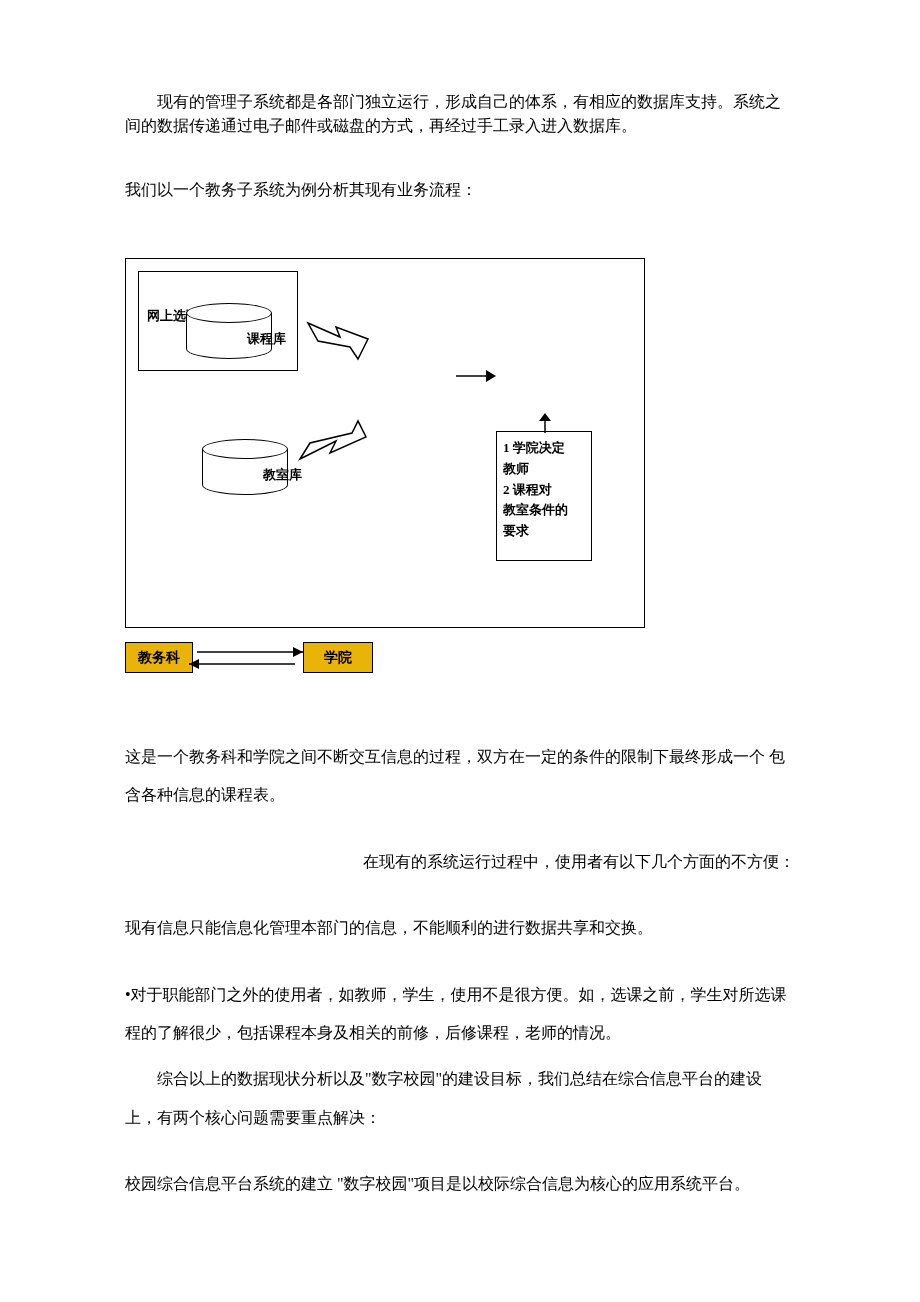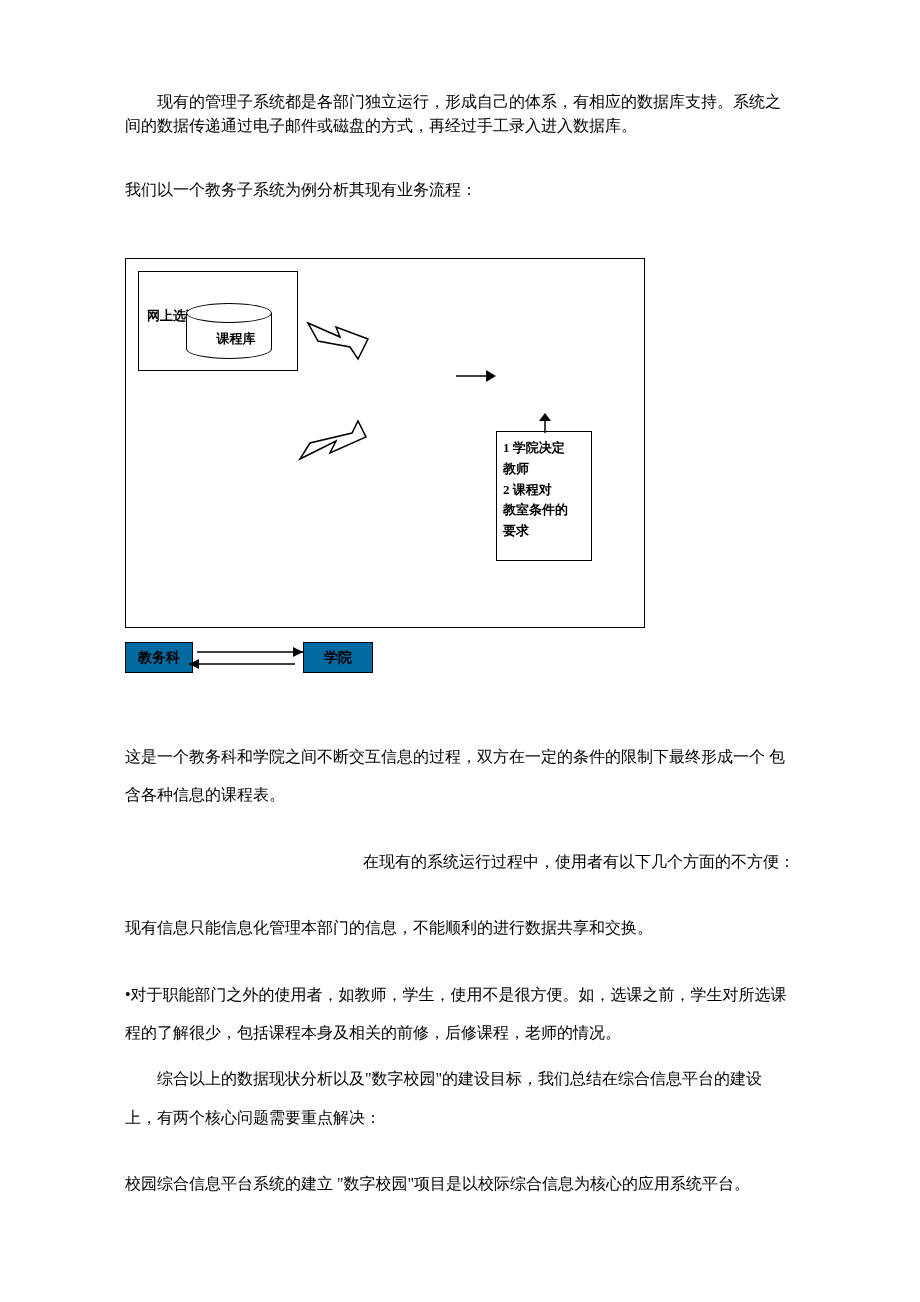--- a/index.html
+++ b/index.html
@@ -59,40 +59,40 @@
     width: 86px; height: 46px;
     border: 1.5px solid #000;
     border-top: none;
     border-radius: 0 0 43px 43px / 0 0 10px 10px;
     background: #fff;
     z-index: 1;
   }
   .db .lbl {
     position: absolute;
     top: 26px; left: 0; width: 100px;
-    text-align: center;
+    text-align: right;
     font-size: 13px;
     font-weight: bold;
     z-index: 3;
   }
 
   
   .interact {
     position: relative;
     width: 270px;
     height: 40px;
     margin: 10px 0 0 0;
   }
   .ibox {
     position: absolute;
     border: 1.5px solid #000;
     font-size: 14px;
     font-weight: bold;
     padding: 4px 12px;
-    background: #0369a1;
+    background: #eab308;
   }
 </style>
 </head>
 <body>
 
 <p class="para indent">现有的管理子系统都是各部门独立运行，形成自己的体系，有相应的数据库支持。系统之间的数据传递通过电子邮件或磁盘的方式，再经过手工录入进入数据库。</p>
 
 <p class="para section-gap">我们以一个教务子系统为例分析其现有业务流程：</p>
 
 <div class="diagram">
@@ -100,20 +100,25 @@
   <div class="dbox" style="left:12px; top:12px; width:160px; height:100px;">
     <div class="dlabel" style="left:8px; top:6px;margin-top:28px;">网上选课系统</div>
   </div>
 
   <div class="db" style="left:60px; top:44px;">
     <div class="top"></div>
     <div class="body"></div>
     <div class="lbl">课程库</div>
   </div>
 
+  <div class="db" style="left:76px; top:180px;">
+    <div class="top"></div>
+    <div class="body"></div>
+    <div class="lbl">教室库</div>
+  </div>
 
   <svg style="position:absolute; left:180px; top:52px; width:70px; height:50px;" viewBox="0 0 70 50">
     <polygon points="2,12 34,26 30,16 62,28 52,48 44,36 12,30" fill="#fff" stroke="#000" stroke-width="1.5"></polygon>
   </svg>
 
   <svg style="position:absolute; left:170px; top:160px; width:80px; height:50px;" viewBox="0 0 80 50">
     <polygon points="4,40 40,22 34,34 70,18 62,2 56,14 14,24" fill="#fff" stroke="#000" stroke-width="1.5"></polygon>
   </svg>
 
 

